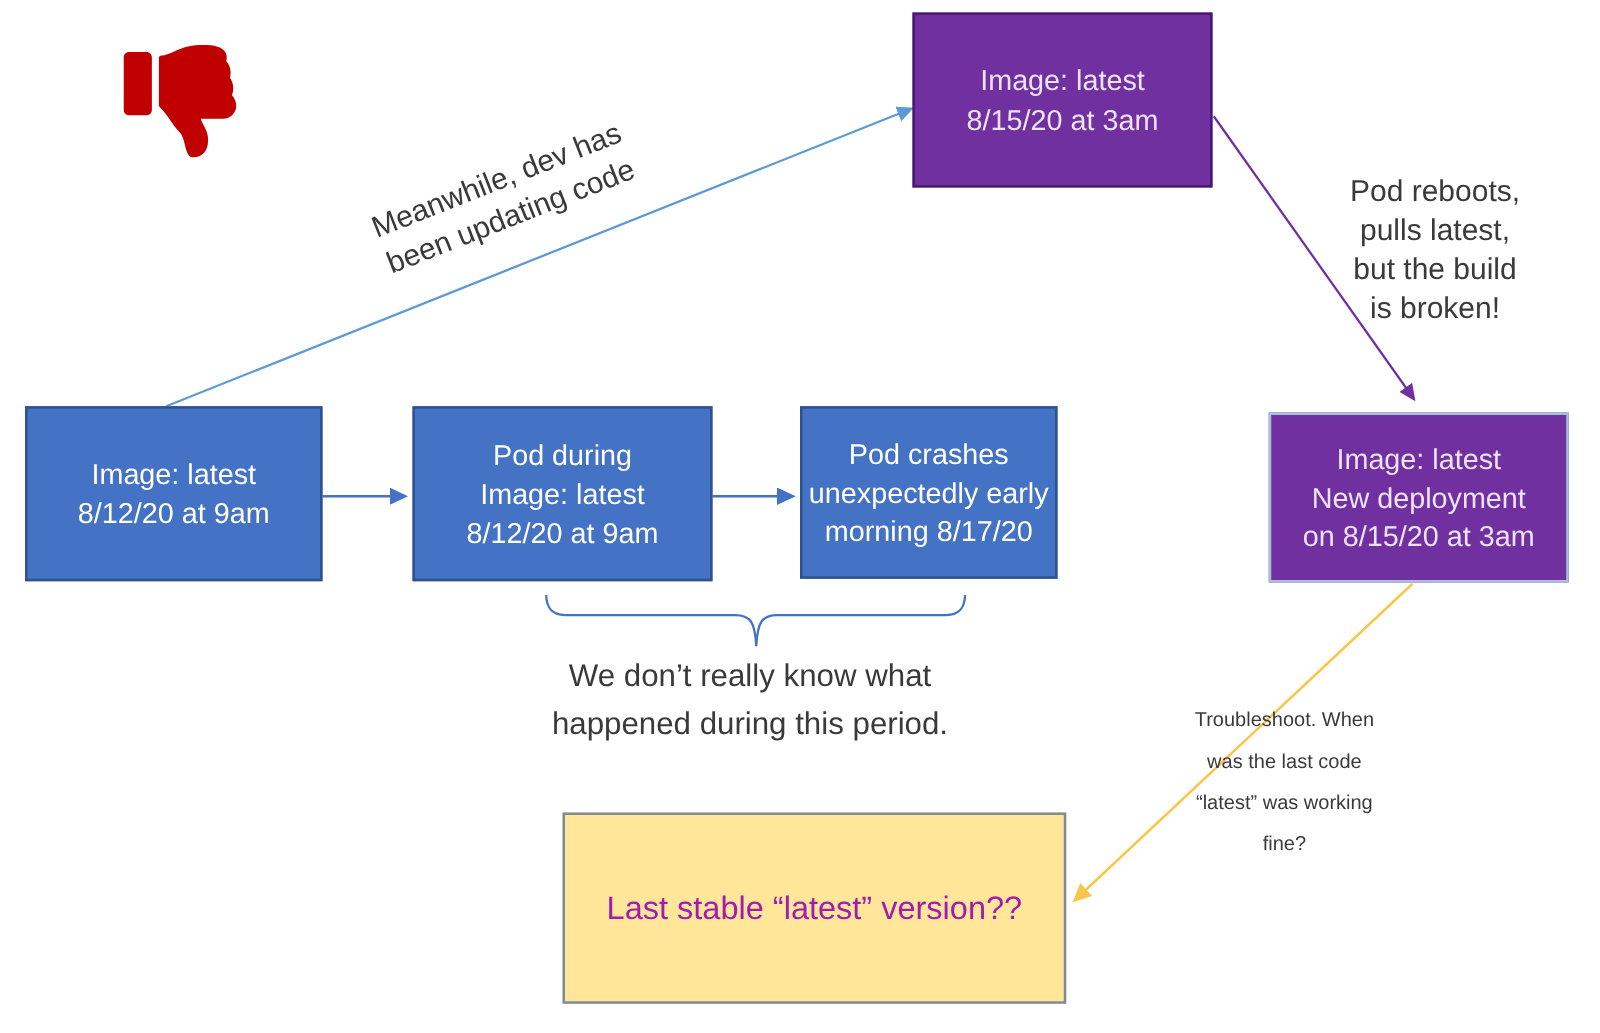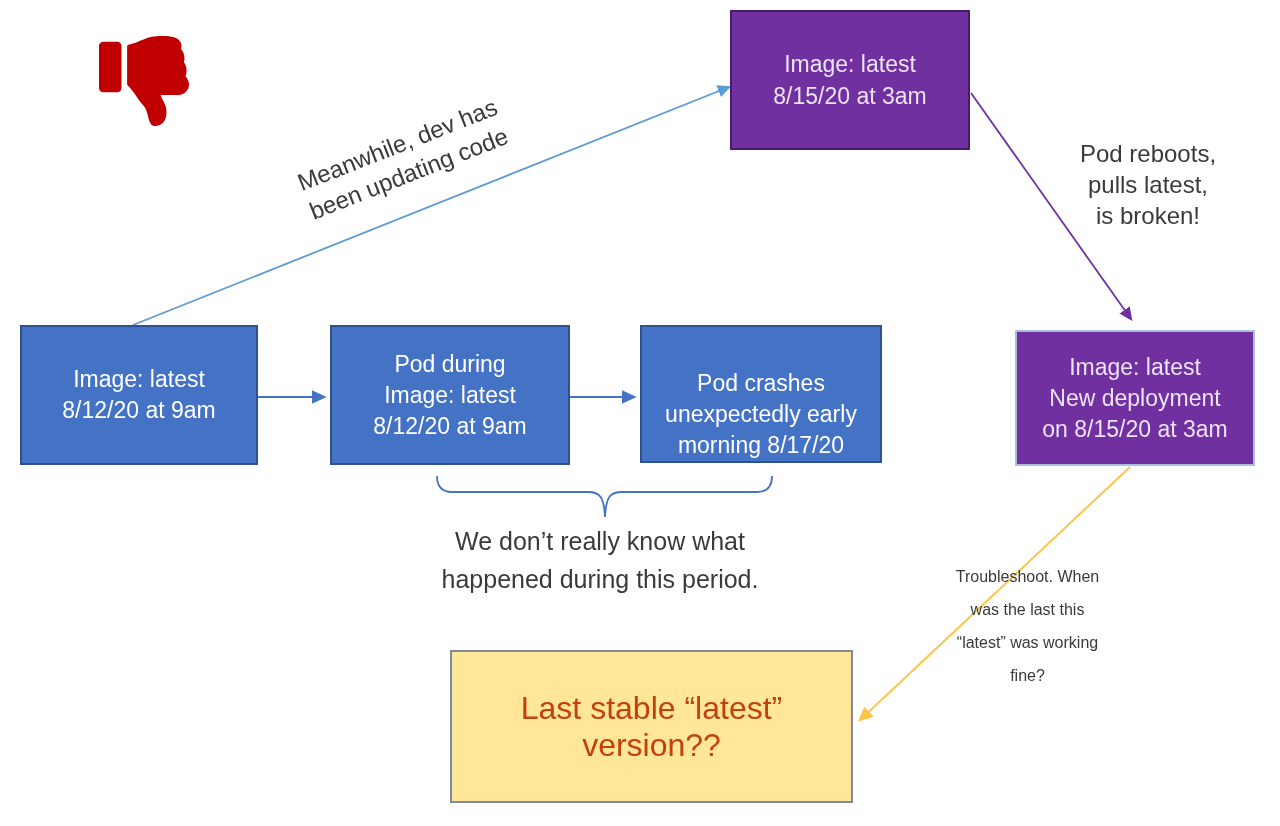--- a/index.html
+++ b/index.html
@@ -10,21 +10,21 @@
   #connector-layer{position:absolute;left:0;top:0;z-index:1;pointer-events:none;}
   .box{
     position:absolute;z-index:2;display:flex;flex-direction:column;justify-content:center;
     align-items:center;text-align:center;box-sizing:border-box;
   }
   .box .line{width:100%;}
   .box-blue{background:#4472C4;border:2px solid #2F528F;color:#ffffff;font-size:23px;line-height:31px;}
   .box-purple{background:#7030A0;color:#EDE3F7;font-size:23px;line-height:32px;}
   .box-purple.top{border:2px solid #4A1A70;}
   .box-purple.right{border:2px solid #A9BFDC;line-height:31px;}
-  .box-yellow{background:#FFE699;border:2px solid #7F8B99;color:#c2410c;font-size:32px;}
+  .box-yellow{background:#FFE699;border:2px solid #7F8B99;color:#a21caf;font-size:26px;}
   .note{
     position:absolute;z-index:3;text-align:center;color:#3A3A3A;
   }
   .note-meanwhile{left:248px;top:128px;width:310px;font-size:24px;line-height:31px;
     transform:rotate(-21.5deg);transform-origin:center center;}
   .note-reboots{left:1038px;top:138px;width:220px;font-size:24px;line-height:31px;}
   .note-unknown{left:420px;top:522px;width:360px;font-size:25px;line-height:38px;}
   .note-troubleshoot{left:905px;top:560px;width:245px;font-size:16px;line-height:33px;}
   .thumb-icon{position:absolute;left:98px;top:36px;width:92px;height:90px;z-index:2;}
 </style>
@@ -76,21 +76,21 @@
     <div class="line">Image: latest</div>
     <div class="line">8/12/20 at 9am</div>
   </div>
 
   <div class="box box-blue" style="left:330px;top:325px;width:240px;height:140px;">
     <div class="line">Pod during</div>
     <div class="line">Image: latest</div>
     <div class="line">8/12/20 at 9am</div>
   </div>
 
-  <div class="box box-blue" style="left:640px;top:325px;width:242px;height:138px;justify-content:flex-end;">
+  <div class="box box-blue" style="left:640px;top:325px;width:206px;height:138px;">
     <div class="line">Pod crashes</div>
     <div class="line">unexpectedly early</div>
     <div class="line">morning 8/17/20</div>
   </div>
 
   <div class="box box-purple right" style="left:1015px;top:330px;width:240px;height:136px;">
     <div class="line">Image: latest</div>
     <div class="line">New deployment</div>
     <div class="line">on 8/15/20 at 3am</div>
   </div>
@@ -100,28 +100,29 @@
   </div>
 
   <div class="note note-meanwhile">
     <div>Meanwhile, dev has</div>
     <div>been updating code</div>
   </div>
 
   <div class="note note-reboots">
     <div>Pod reboots,</div>
     <div>pulls latest,</div>
+    <div>but the build</div>
     <div>is broken!</div>
   </div>
 
   <div class="note note-unknown">
     <div>We don’t really know what</div>
     <div>happened during this period.</div>
   </div>
 
   <div class="note note-troubleshoot">
     <div>Troubleshoot. When</div>
-    <div>was the last this</div>
+    <div>was the last code</div>
     <div>“latest” was working</div>
     <div>fine?</div>
   </div>
 
 </div>
 
 </body></html>

